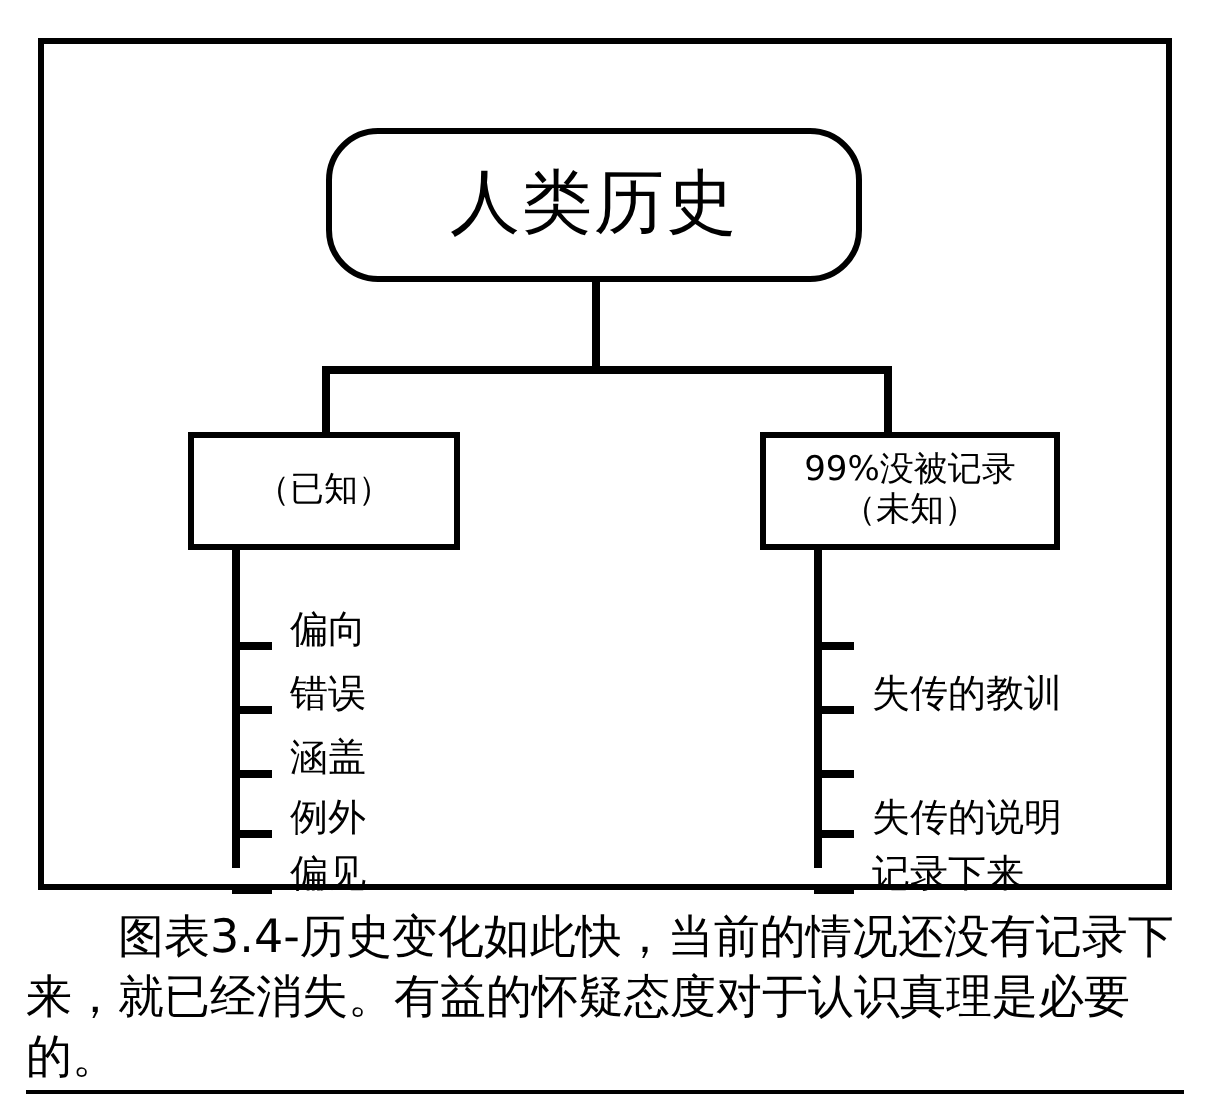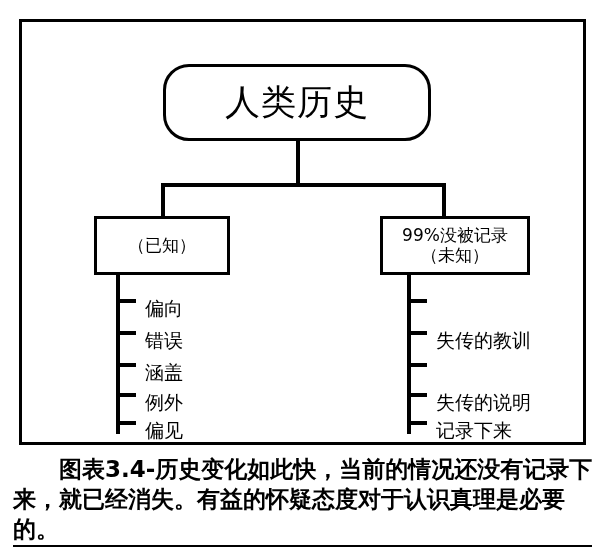--- a/index.html
+++ b/index.html
@@ -115,21 +115,21 @@
     position: absolute;
     left: 0px;
     top: 0px;
     width: 4px;
     background: #000000;
   }
   .branch-item {
     position: absolute;
     left: 0px;
     display: flex;
-    align-items: flex-start;
+    align-items: flex-end;
     height: 26px;
     white-space: nowrap;
   }
   .branch-tick {
     width: 20px;
     height: 4px;
     background: #000000;
     flex: 0 0 auto;
   }
   .branch-label {
@@ -157,21 +157,20 @@
   #caption {
     position: absolute;
     left: 13px;
     top: 455px;
     width: 582px;
     font-size: 23px;
     line-height: 1.30;
     text-indent: 46px;
     text-align: left;
     letter-spacing: 0px;
-    font-weight: bold;
   }
 
   #caption-rule {
     position: absolute;
     left: 13px;
     top: 545px;
     width: 579px;
     height: 2px;
     background: #000000;
   }

